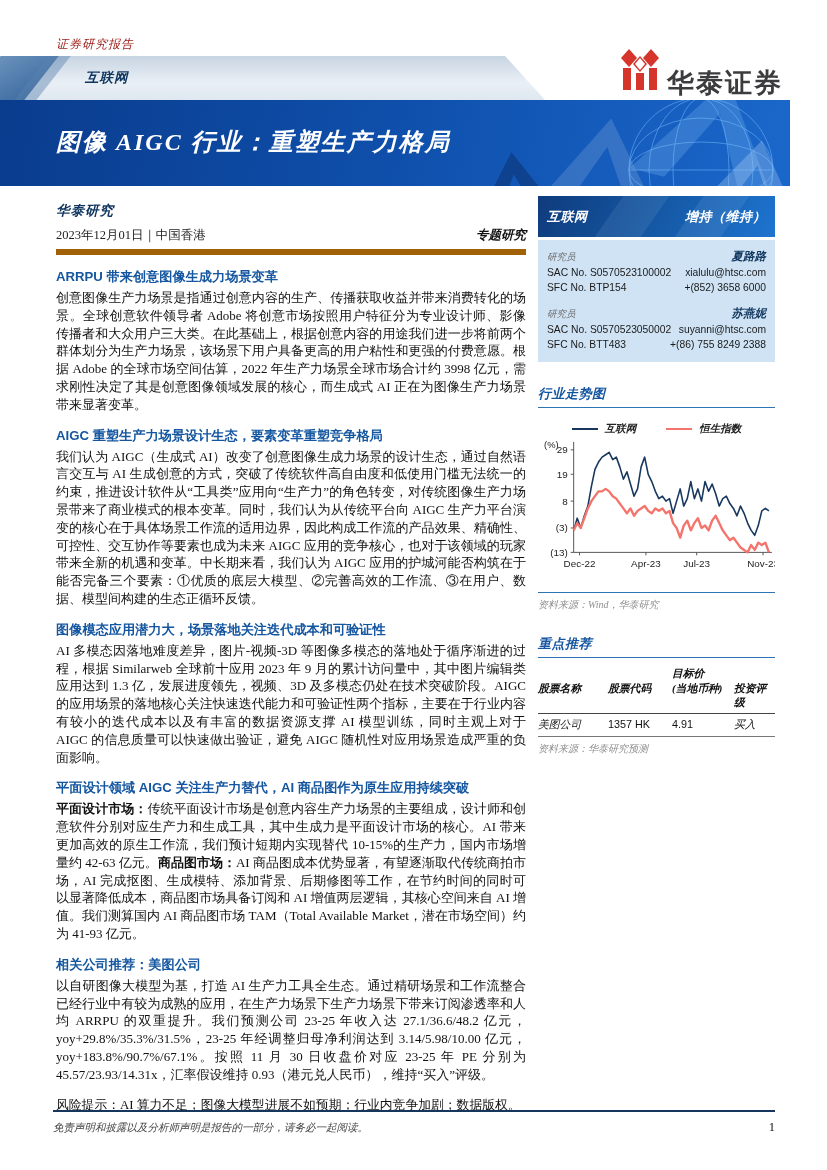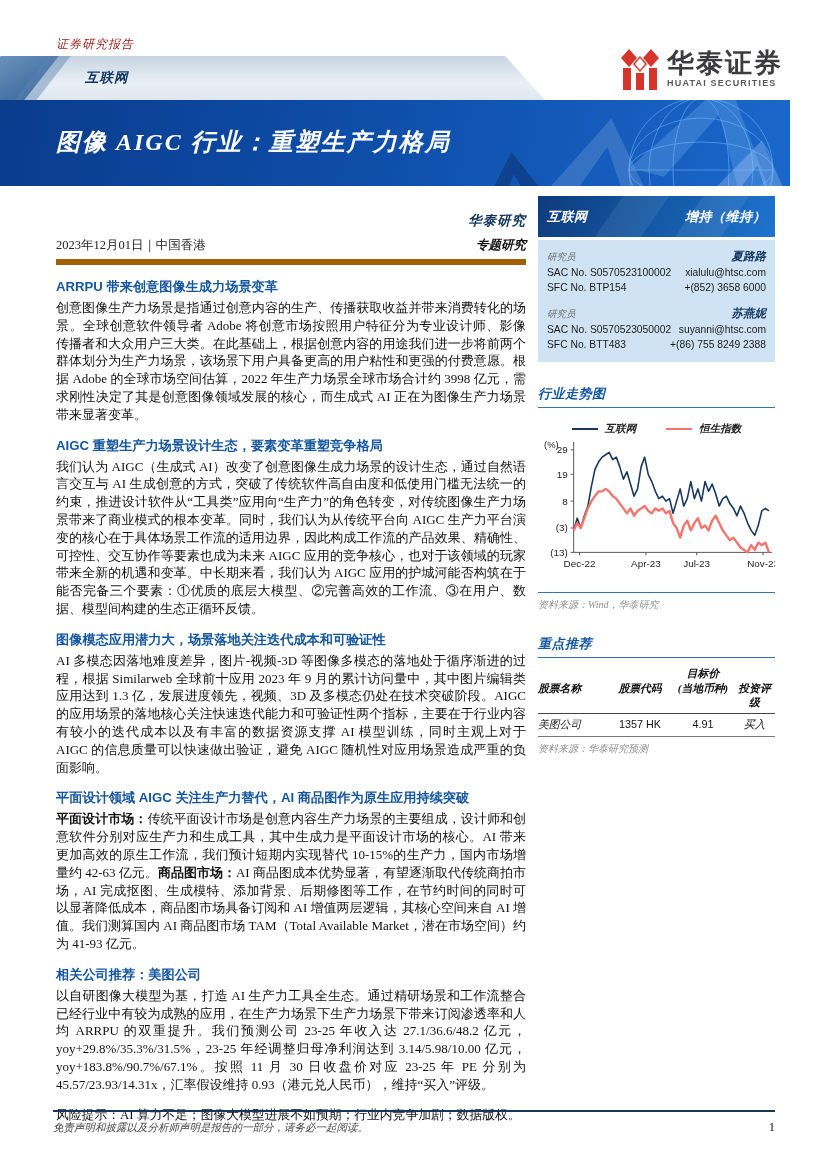--- a/index.html
+++ b/index.html
@@ -14,41 +14,41 @@
     clip-path:polygon(0 0,505px 0,545px 100%,0 100%); }
   .strip-stripe { position:absolute; left:-18px; top:-6px; width:58px; height:60px;
     background:linear-gradient(135deg,#6d94bd 0%,#39699f 100%); transform:skewX(-38deg); }
   .strip-stripe2 { position:absolute; left:30px; top:-6px; width:22px; height:60px;
     background:rgba(90,130,175,.45); transform:skewX(-38deg); }
   .sector-strip-label { position:absolute; left:85px; top:13px; font-size:13.5px; font-weight:bold; font-style:italic;
     color:#10355e; font-family:"Liberation Serif", serif; letter-spacing:1px; }
 
   .logo { position:absolute; right:44px; top:48px; display:flex; align-items:flex-start; gap:7px; }
   .logo-icon { width:40px; height:42px; }
-  .brand-cn { font-size:27px; font-weight:bold; color:#3c3c3e; letter-spacing:2px; line-height:30px; font-family:"Liberation Sans", sans-serif; }
+  .brand-cn { font-size:27px; font-weight:bold; color:#3c3c3e; letter-spacing:2px; line-height:30px; font-family:"Liberation Sans", sans-serif;margin-top:20px; }
   .brand-en { font-size:9px; color:#58595b; letter-spacing:1.2px; font-weight:bold; }
 
   .title-banner { position:absolute; left:0; top:100px; width:790px; height:86px; overflow:hidden;
     background:linear-gradient(100deg,#0a3c8d 0%,#0e4da8 45%,#1a67cb 100%); }
   .report-title { position:absolute; left:56px; top:26px; color:#ffffff; font-size:24px; font-weight:bold; font-style:italic;
     font-family:"Liberation Serif", serif; letter-spacing:2px; white-space:nowrap; }
   .chev { position:absolute; clip-path:polygon(0 100%,50% 0,100% 100%,76% 100%,50% 32%,24% 100%); }
   .chev1 { left:545px; top:18px; width:120px; height:90px; background:rgba(255,255,255,.14); transform:rotate(8deg); }
   .chev2 { left:640px; top:-22px; width:150px; height:110px; background:rgba(120,180,240,.30); transform:rotate(14deg); }
   .chev3 { left:470px; top:52px; width:90px; height:70px; background:rgba(10,40,95,.45); transform:rotate(-6deg); }
   .chev4 { left:700px; top:40px; width:110px; height:80px; background:rgba(200,225,250,.28); transform:rotate(10deg); }
   .globe { position:absolute; right:-6px; top:-18px; opacity:.6; }
 
   
   .main { position:absolute; left:56px; top:196px; width:719px; display:flex; gap:12px; align-items:flex-start; }
   .col-left { width:470px; }
   .col-right { width:237px; }
 
   .org-label { font-size:13.5px; font-weight:bold; font-style:italic; color:#10355e;
-    font-family:"Liberation Serif", serif; margin-top:16px; letter-spacing:1px;text-align:right; }
+    font-family:"Liberation Serif", serif; margin-top:6px; letter-spacing:1px; }
   .date-row { display:flex; justify-content:space-between; align-items:baseline; margin-top:7px; padding-bottom:5px;
     border-bottom:6px solid #a16207; }
   .date-loc { font-size:12.5px; color:#222; font-family:"Liberation Serif", serif; }
   .doc-type { font-size:12.5px; color:#111; font-weight:bold; font-style:italic; font-family:"Liberation Serif", serif; }
 
   .sec-head { color:#1456a0; font-size:13.2px; font-weight:bold; margin:13px 0 3px 0; font-family:"Liberation Sans", sans-serif; }
   .sec-body { font-size:13px; line-height:17.8px; color:#111; text-align:justify; font-family:"Liberation Serif", serif; }
   .run-bold { font-weight:bold; }
   .risk { margin-top:14px; font-size:12.8px; color:#111; font-family:"Liberation Serif", serif; }
 
@@ -75,21 +75,21 @@
   .legend-swatch { width:26px; height:0; border-top:2px solid #000; }
   .legend-label { font-size:10.5px; color:#222; font-weight:bold; font-style:italic; font-family:"Liberation Serif", serif; }
 
   .chart-wrap { margin-top:2px; }
   .chart-src, .tbl-src { border-top:1.5px solid #2e74b5; margin-top:8px; padding-top:5px;
     font-size:10px; color:#8f8f8f; font-family:"Liberation Serif", serif; font-style:italic; }
   .tbl-src { border-top:none; margin-top:5px; padding-top:0; }
 
   .rec-table { margin-top:9px; font-size:10.8px; color:#111; }
   .tr { display:grid; grid-template-columns:70px 64px 62px 1fr; }
-  .tr .c2,.tr .c3,.tr .c4 { text-align:center; }
+  .tr .c2,.tr .c3,.tr .c4 { text-align:left; }
   .th { font-weight:bold; font-style:italic; font-family:"Liberation Serif", serif; }
   .tr.head2 { padding:1px 0 3px 0; border-bottom:1px solid #444; }
   .tr.data { padding:4px 0; border-bottom:1px solid #777; font-family:"Liberation Serif", serif; font-style:italic; }
   .tr.data .c2,.tr.data .c3 { font-family:"Liberation Sans", sans-serif; font-style:normal; }
 
   
   .footer { position:absolute; left:53px; right:52px; top:1110px; border-top:2.5px solid #17365d;
     padding-top:8px; display:flex; justify-content:space-between; align-items:center; }
   .disclaimer { font-size:10.5px; color:#444; font-style:italic; font-family:"Liberation Serif", serif; }
   .page-num { font-size:12.5px; color:#111; font-family:"Liberation Serif", serif; }

